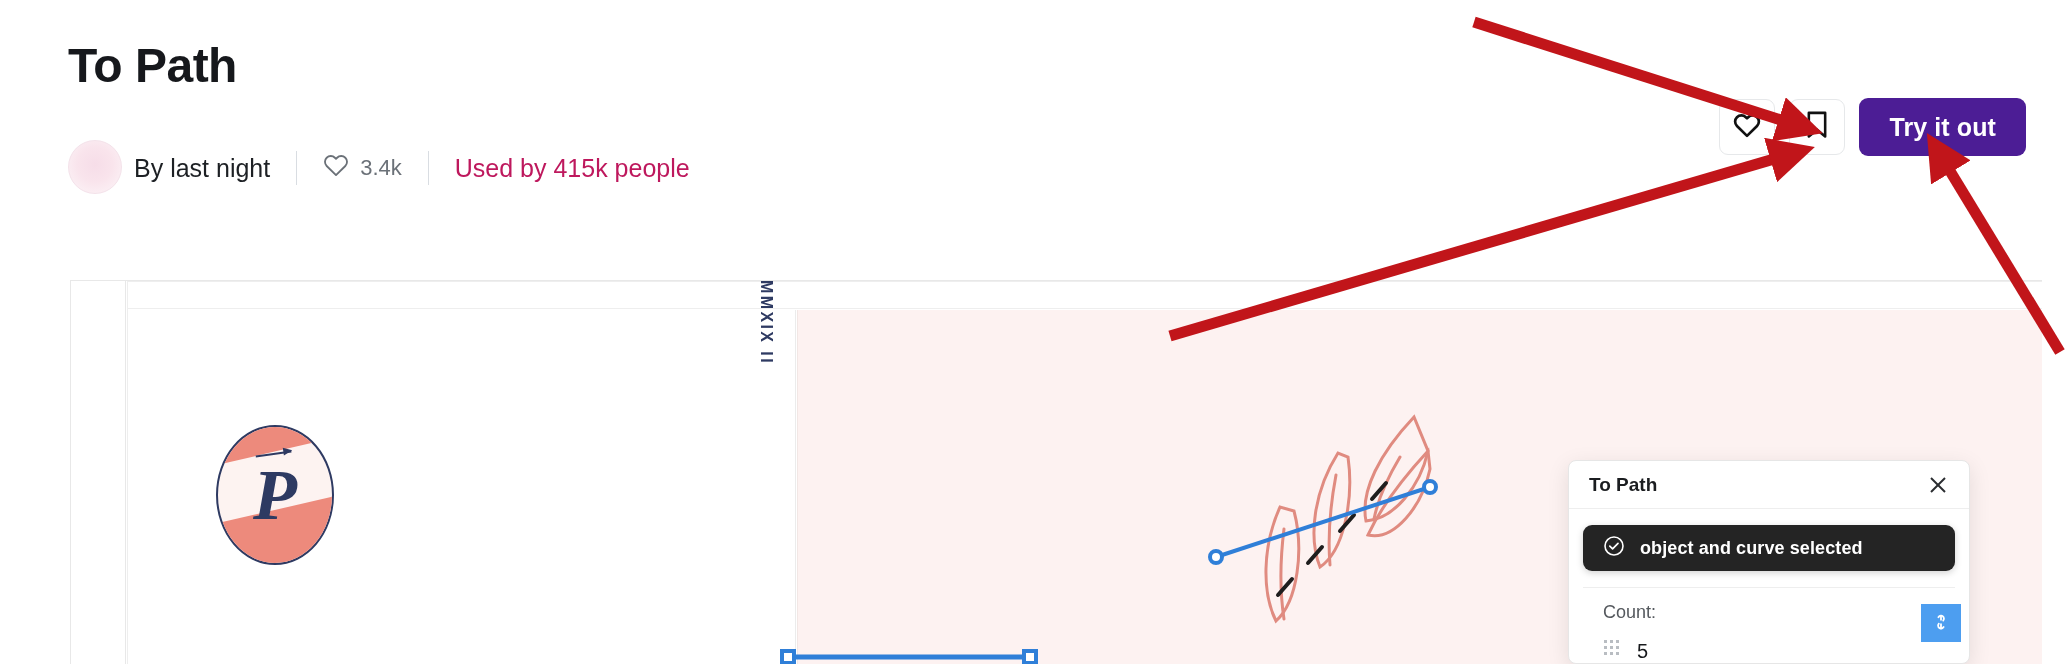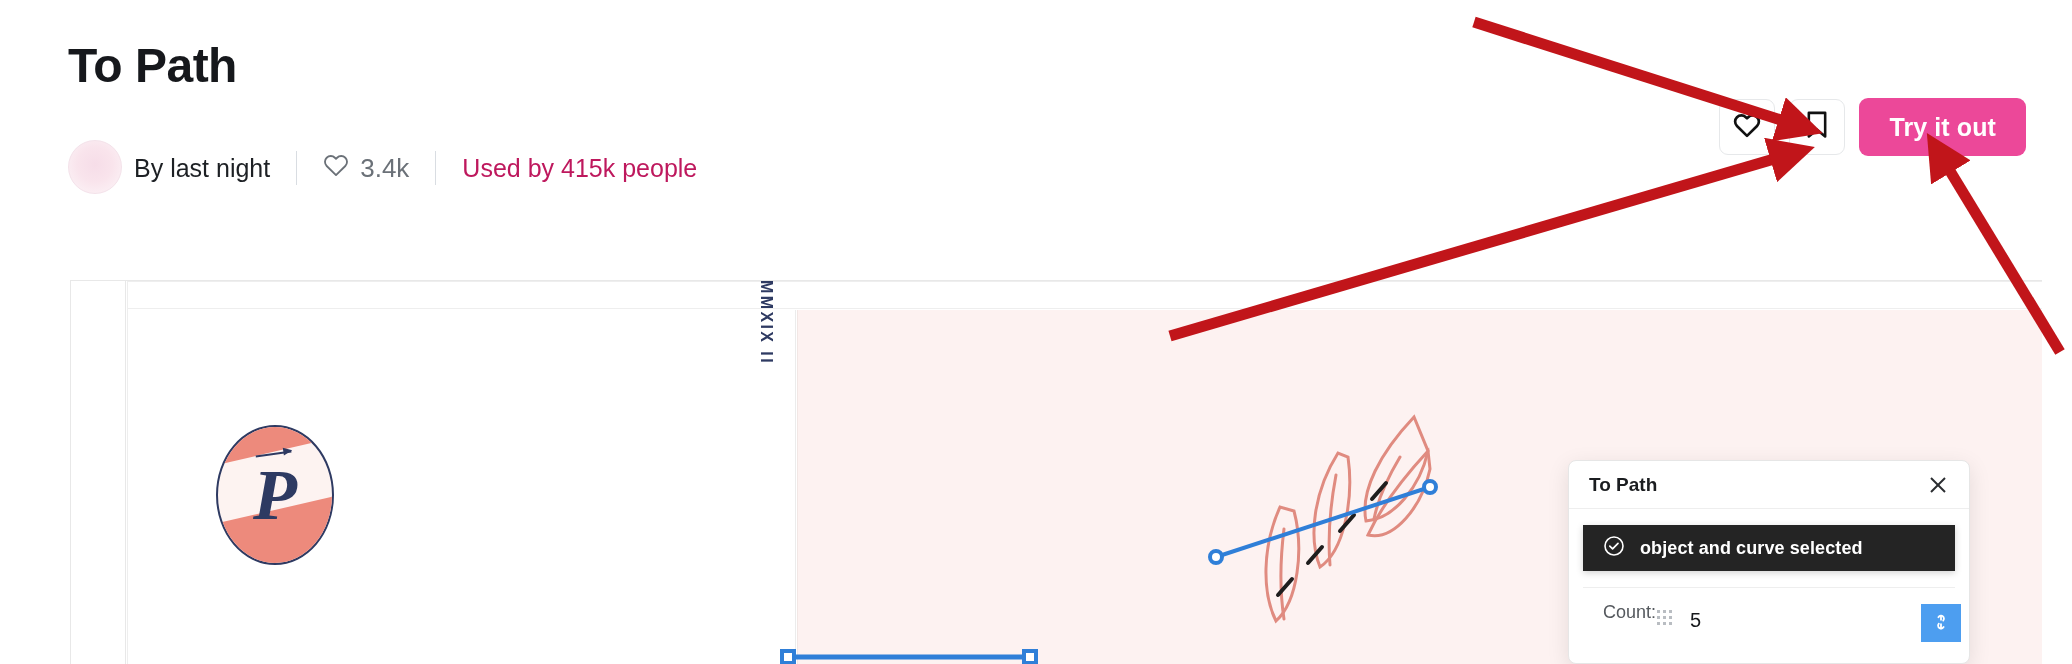--- a/index.html
+++ b/index.html
@@ -31,37 +31,37 @@
     border:1px solid #f4e2ea;
     position:absolute; left:0; top:-6px;
   }
   #author-text {
     margin-left:66px;
     font-size:25px; color:#1d2024; white-space:nowrap;
   }
   .meta-divider {
     width:1px; height:34px; background:#d9dde2; margin:0 26px;
   }
-  .meta-stat { display:flex; align-items:center; font-size:26px; color:#6b7178; white-space:nowrap; }
+  .meta-stat { display:flex; align-items:center; font-size:22px; color:#6b7178; white-space:nowrap; }
   .meta-stat svg { margin-right:11px; }
   #used-text { font-size:25px; color:#be185d; white-space:nowrap; }
 
   
   #actions {
     position:absolute; right:46px; top:98px;
     display:flex; align-items:center; gap:14px;
   }
   .icon-btn {
     width:56px; height:56px; border:1px solid #e6e8ea; border-radius:9px;
     background:#fff; display:flex; align-items:center; justify-content:center;
     cursor:pointer;
   }
   #try-btn {
     height:58px; padding:0 30px; border:none; border-radius:9px;
-    background:#ec4899; color:#fff; font-size:25px; font-weight:bold;
+    background:#4c1d95; color:#fff; font-size:25px; font-weight:bold;
     display:flex; align-items:center; justify-content:center; cursor:pointer;
     letter-spacing:0.1px;
   }
 
   
   #preview-outer {
     position:absolute; left:70px; top:280px; width:1972px; height:384px;
     border:1px solid #e8e8e8; border-right:none; border-bottom:none;
     background:#fff;
   }
@@ -130,30 +130,30 @@
     overflow:hidden;
   }
   #panel-header {
     height:48px; display:flex; align-items:center; justify-content:space-between;
     padding:0 18px 0 20px; border-bottom:1px solid #eeeeee;
   }
   #panel-title { font-size:19px; font-weight:bold; color:#1b1d20; }
   #panel-close { width:26px; height:26px; display:flex; align-items:center; justify-content:center; cursor:pointer; }
   #panel-body { padding:16px 14px 0 14px; }
   #toast {
-    height:46px; background:#242424; border-radius:0;
+    height:46px; background:#242424; border-radius:9px;
     display:flex; align-items:center; padding:0 20px;
     box-shadow:0 2px 7px rgba(0,0,0,0.18);
   }
   #toast-text { color:#fff; font-size:18px; font-weight:bold; margin-left:15px; letter-spacing:0.1px; }
   #panel-divider { height:1px; background:#eeeeee; margin:16px 0 0 0; }
   #fields-row {
     display:flex; align-items:flex-start; padding:14px 20px 0 20px; position:relative;
   }
-  .field-col { display:flex; flex-direction:row; }
+  .field-col { display:flex; flex-direction:column; }
   .field-col.count { width:185px; }
   .field-label { font-size:18px; color:#55595e; margin-bottom:16px; }
   .field-value-row { display:flex; align-items:center; }
   .field-value { font-size:20px; color:#17191c; margin-left:14px; }
   .field-value.dim { color:#a8acb1; }
   #link-btn {
     position:absolute; right:-6px; top:16px;
     width:40px; height:38px; background:#4d9ef0; border:none;
     display:flex; align-items:center; justify-content:center; cursor:pointer;
   }

